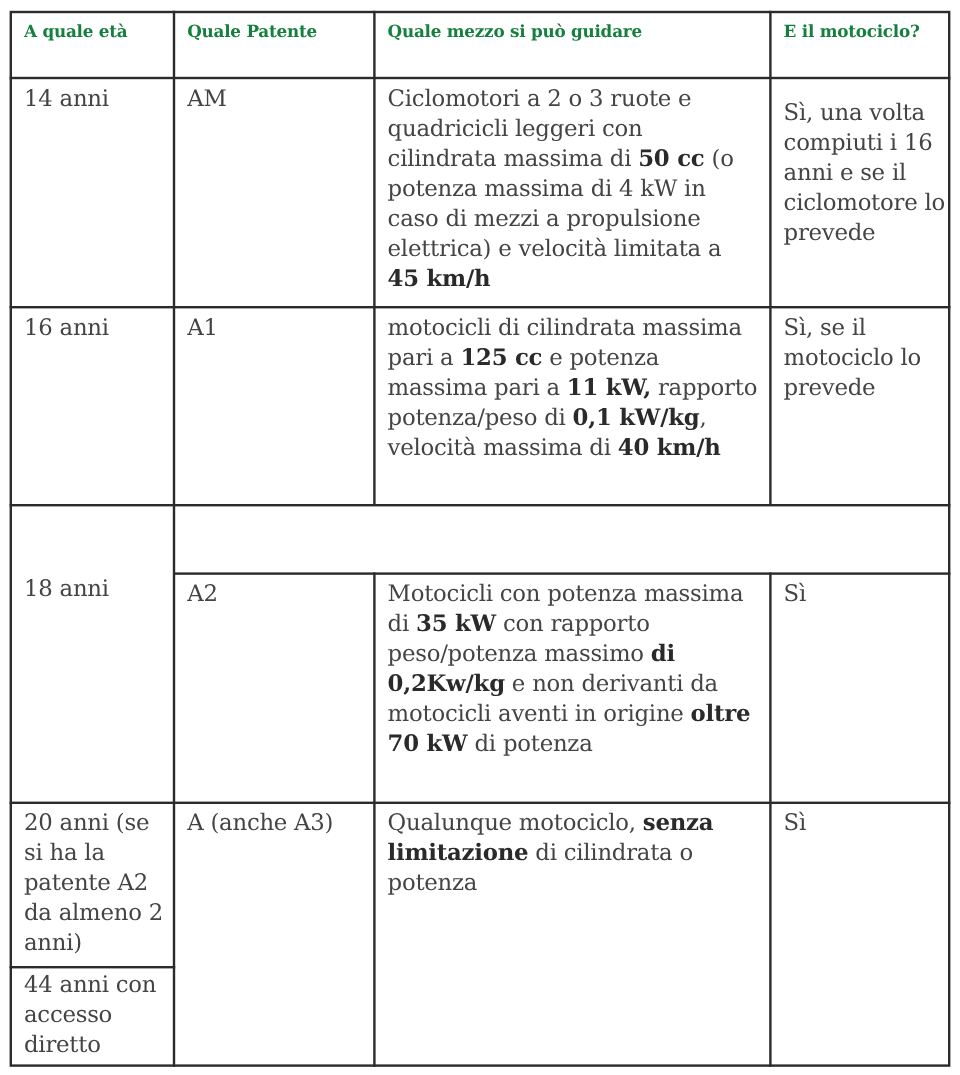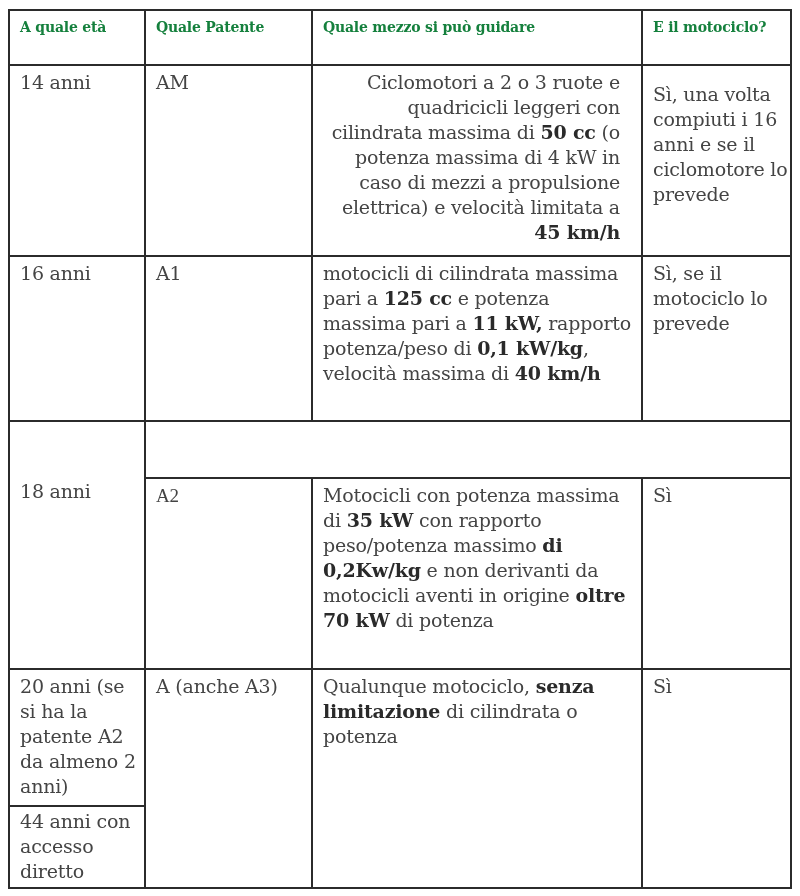--- a/index.html
+++ b/index.html
@@ -64,30 +64,30 @@
 <div class="vline" style="left:641px; top:9px; height:412px;"></div>
 <div class="vline" style="left:641px; top:477px; height:412px;"></div>
 
 <div class="cell hdr" style="left:10px; top:11px; width:134px;">A quale età</div>
 <div class="cell hdr" style="left:146px; top:11px; width:165px;">Quale Patente</div>
 <div class="cell hdr" style="left:313px; top:11px; width:328px;">Quale mezzo si può guidare</div>
 <div class="cell hdr" style="left:643px; top:11px; width:145px; padding-right:4px;">E il motociclo?</div>
 
 <div class="cell" style="left:10px; top:66px; width:134px;">14 anni</div>
 <div class="cell" style="left:146px; top:66px; width:165px;">AM</div>
-<div class="cell rich" style="left:302px; top:66px; width:318px;text-align:right;"><span>Ciclomotori a 2 o 3 ruote e quadricicli leggeri con cilindrata massima di </span><span class="bold">50 cc</span><span> (o potenza massima di 4 kW in caso di mezzi a propulsione elettrica) e velocità limitata a </span><span class="bold">45 km/h</span></div>
+<div class="cell rich" style="left:313px; top:66px; width:318px;"><span>Ciclomotori a 2 o 3 ruote e quadricicli leggeri con cilindrata massima di </span><span class="bold">50 cc</span><span> (o potenza massima di 4 kW in caso di mezzi a propulsione elettrica) e velocità limitata a </span><span class="bold">45 km/h</span></div>
 <div class="cell" style="left:643px; top:78px; width:145px;">Sì, una volta compiuti i 16 anni e se il ciclomotore lo prevede</div>
 
 <div class="cell" style="left:10px; top:257px; width:134px;">16 anni</div>
 <div class="cell" style="left:146px; top:257px; width:165px;">A1</div>
 <div class="cell rich" style="left:313px; top:257px; width:318px;"><span>motocicli di cilindrata massima pari a </span><span class="bold">125 cc</span><span> e potenza massima pari a </span><span class="bold">11 kW,</span><span> rapporto potenza/peso di </span><span class="bold">0,1 kW/kg</span><span>, velocità massima di </span><span class="bold">40 km/h</span></div>
 <div class="cell" style="left:643px; top:257px; width:140px;">Sì, se il motociclo lo prevede</div>
 
 <div class="cell" style="left:10px; top:475px; width:134px;">18 anni</div>
-<div class="cell" style="left:146px; top:479px; width:165px;font-family:Liberation Serif, serif;">A2</div>
+<div class="cell" style="left:146px; top:479px; width:165px;">A2</div>
 <div class="cell rich" style="left:313px; top:479px; width:318px;"><span>Motocicli con potenza massima di </span><span class="bold">35 kW</span><span> con rapporto peso/potenza massimo </span><span class="bold">di 0,2Kw/kg</span><span> e non derivanti da motocicli aventi in origine </span><span class="bold">oltre 70 kW</span><span> di potenza</span></div>
 <div class="cell" style="left:643px; top:479px; width:145px;">Sì</div>
 
 <div class="cell" style="left:10px; top:670px; width:130px;">20 anni (se si ha la patente A2 da almeno 2 anni)</div>
 <div class="cell" style="left:10px; top:805px; width:130px;">44 anni con accesso diretto</div>
 <div class="cell" style="left:146px; top:670px; width:165px;">A (anche A3)</div>
 <div class="cell rich" style="left:313px; top:670px; width:318px;"><span>Qualunque motociclo, </span><span class="bold">senza limitazione</span><span> di cilindrata o potenza</span></div>
 <div class="cell" style="left:643px; top:670px; width:145px;">Sì</div>
 
 </body></html>

